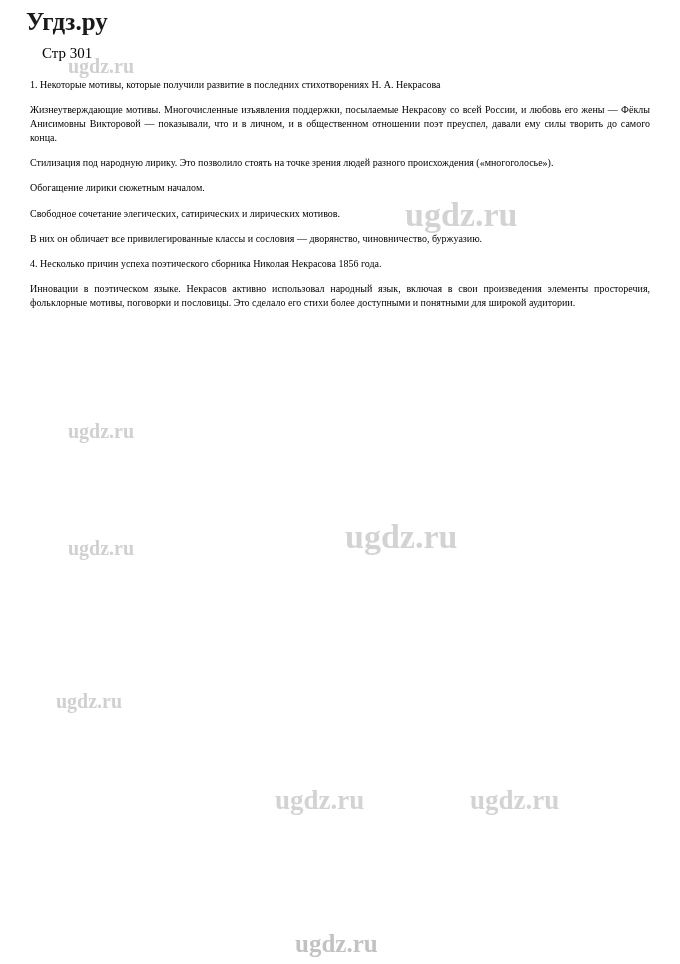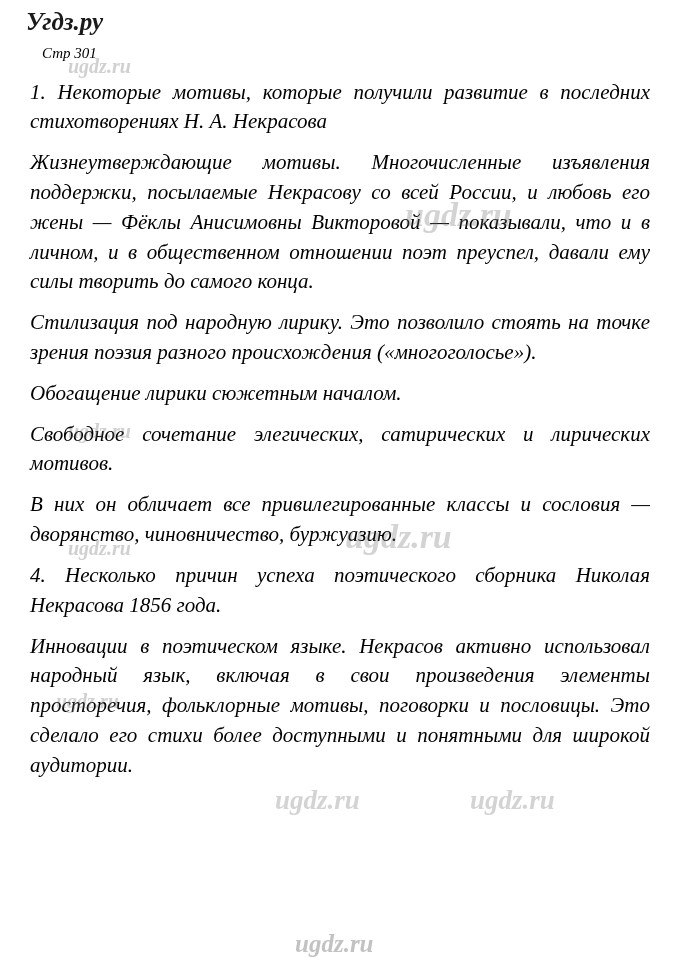--- a/index.html
+++ b/index.html
@@ -14,21 +14,20 @@
     overflow: hidden;
     font-family: "Liberation Serif", serif;
     color: #000000;
   }
   .page {
     position: relative;
     width: 680px;
     height: 964px;
     box-sizing: border-box;
     padding: 0;
-    font-style: italic;
   }
   .site-logo {
     position: absolute;
     top: 8px;
     left: 26px;
     font-family: "Liberation Serif", serif;
     font-size: 25px;
     font-weight: 700;
     color: #1a1a1a;
     letter-spacing: 0px;
@@ -39,21 +38,21 @@
     left: 30px;
     width: 620px;
   }
   .page-num {
     font-size: 15px;
     margin: 0 0 14px 12px;
     line-height: 1.3;
   }
   p.para {
     margin: 0 0 11px 0;
-    font-size: 21px;
+    font-size: 10px;
     line-height: 1.42;
     text-align: justify;
     text-justify: inter-word;
   }
   .watermark {
     position: absolute;
     font-family: "Liberation Serif", serif;
     font-weight: 700;
     color: rgba(120,120,120,0.30);
     pointer-events: none;
@@ -70,21 +69,21 @@
 
 <div class="page">
 
   <div class="site-logo">Угдз.ру</div>
 
   <div class="content">
     <div class="page-num">Стр 301</div>
 
     <p class="para">1.   Некоторые   мотивы,   которые   получили   развитие   в   последних стихотворениях Н. А. Некрасова</p>
     <p class="para">Жизнеутверждающие мотивы. Многочисленные изъявления поддержки, посылаемые Некрасову со всей России, и любовь его жены — Фёклы Анисимовны Викторовой — показывали, что и в личном, и в общественном отношении поэт преуспел, давали ему силы творить до самого конца.</p>
-    <p class="para">Стилизация под народную лирику. Это позволило стоять на точке зрения поэзия разного происхождения («многоголосье»).</p>
+    <p class="para">Стилизация под народную лирику. Это позволило стоять на точке зрения людей разного происхождения («многоголосье»).</p>
     <p class="para">Обогащение лирики сюжетным началом.</p>
     <p class="para">Свободное сочетание элегических, сатирических и лирических мотивов.</p>
     <p class="para">В них он обличает все привилегированные классы и сословия — дворянство, чиновничество, буржуазию.</p>
     <p class="para">4. Несколько причин успеха поэтического сборника Николая Некрасова 1856 года.</p>
     <p class="para">Инновации в поэтическом языке. Некрасов активно использовал народный язык, включая в свои произведения элементы просторечия, фольклорные мотивы, поговорки и пословицы. Это сделало его стихи более доступными и понятными для широкой аудитории.</p>
   </div>
 
   <div id="watermark-layer">
       <div class="watermark wm-small" style="left: 68px; top: 55px;">ugdz.ru</div>
       <div class="watermark wm-big" style="left: 405px; top: 196px;">ugdz.ru</div>

